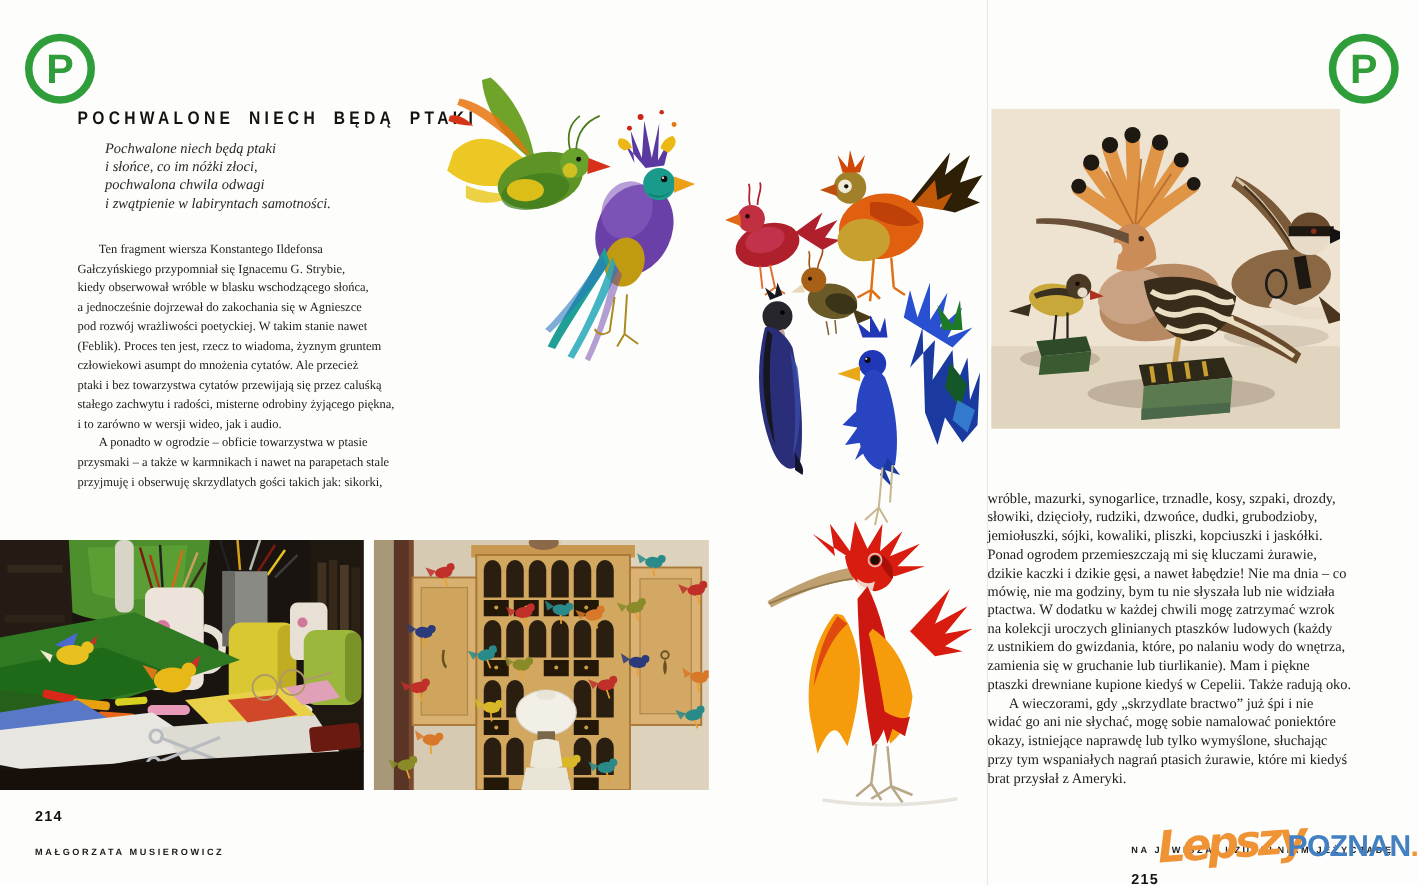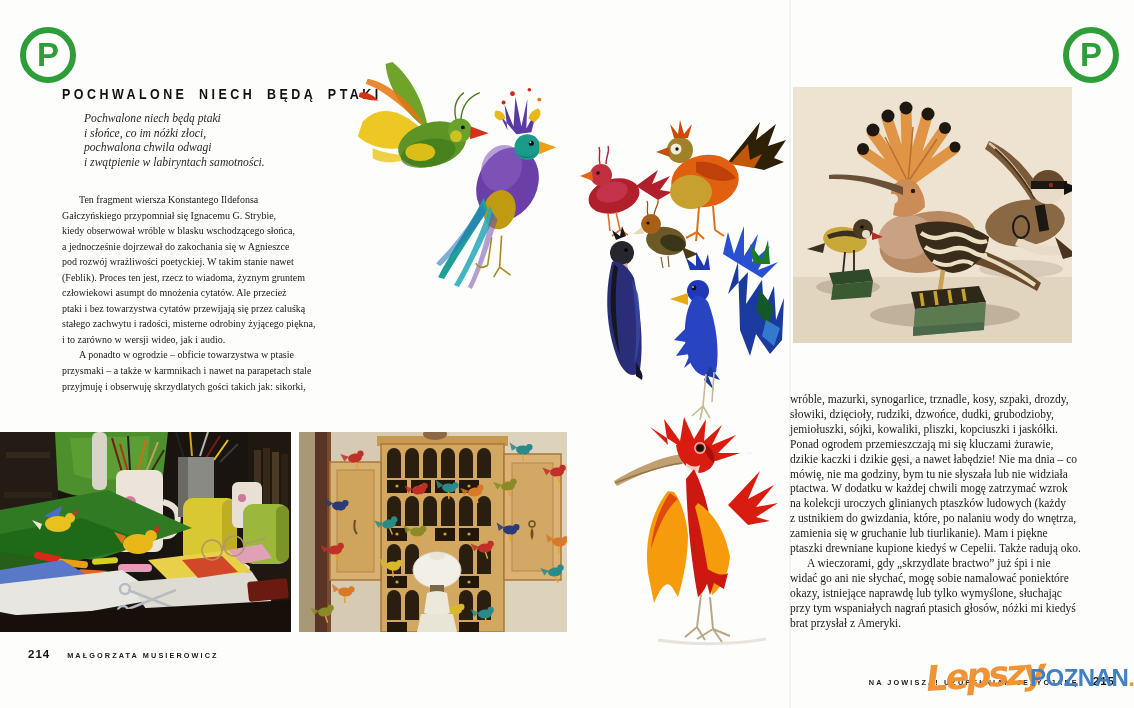--- a/index.html
+++ b/index.html
@@ -29,21 +29,21 @@
     transform:scale(0.96,1.12);transform-origin:left top;white-space:nowrap;
   }
   
   .poem{position:absolute;left:84px;top:112px;font-style:italic;font-size:11.6px;line-height:14.6px;color:#2b2925;}
   
   .body-left{position:absolute;left:62px;top:192px;font-size:10px;line-height:15.55px;color:#21201d;}
   .body-right{position:absolute;left:790px;top:392px;font-size:11.5px;line-height:14.9px;color:#21201d;}
   .tline{white-space:nowrap;}
   .tline.indent{padding-left:17px;}
   
-  .footer{position:absolute;display:flex;align-items:baseline;font-family:"Liberation Sans", sans-serif;}
+  .footer{position:absolute;display:flex;align-items:baseline;font-family:"Liberation Sans", sans-serif;flex-direction:column;}
   .footer .pnum{font-weight:bold;font-size:11.5px;letter-spacing:1px;color:#131311;}
   .footer .cap{font-weight:bold;font-size:7.3px;letter-spacing:2.1px;color:#21201d;white-space:nowrap;}
   .footer-left{left:28px;top:648px;gap:17px;}
   .footer-right{right:19px;top:675px;gap:14px;}
   
   .gutter{position:absolute;left:789px;top:0;width:2px;height:708px;
     background:linear-gradient(to right,rgba(0,0,0,0),rgba(0,0,0,.08),rgba(0,0,0,0));}
   
   .watermark{position:absolute;left:926px;top:653px;width:208px;height:55px;z-index:20;}
   .wm-script{
@@ -493,21 +493,21 @@
       <div class="tline">dzikie kaczki i dzikie gęsi, a nawet łabędzie! Nie ma dnia – co</div>
       <div class="tline">mówię, nie ma godziny, bym tu nie słyszała lub nie widziała</div>
       <div class="tline">ptactwa. W dodatku w każdej chwili mogę zatrzymać wzrok</div>
       <div class="tline">na kolekcji uroczych glinianych ptaszków ludowych (każdy</div>
       <div class="tline">z ustnikiem do gwizdania, które, po nalaniu wody do wnętrza,</div>
       <div class="tline">zamienia się w gruchanie lub tiurlikanie). Mam i piękne</div>
       <div class="tline">ptaszki drewniane kupione kiedyś w Cepelii. Także radują oko.</div>
       <div class="tline indent">A wieczorami, gdy „skrzydlate bractwo” już śpi i nie</div>
       <div class="tline">widać go ani nie słychać, mogę sobie namalować poniektóre</div>
       <div class="tline">okazy, istniejące naprawdę lub tylko wymyślone, słuchając</div>
-      <div class="tline">przy tym wspaniałych nagrań ptasich głosów, nóżki mi kiedyś</div>
+      <div class="tline">przy tym wspaniałych nagrań ptasich żurawie, które mi kiedyś</div>
       <div class="tline">brat przysłał z Ameryki.</div>
     </div>
 
   <svg class="abs" style="left:598px;top:417px;" width="195" height="231" viewBox="0 0 195 231">
     <g>
       <path d="M95,38 L52,10 L70,28 L66,2 L82,24 L86,0 L96,22 L108,2 L106,24 L124,8 L114,28 L138,18 L120,36 L142,36 L118,44 Z" fill="#d81c10"></path>
       <path d="M83,37 C60,41 38,51 16,64 L19,69 C40,58 62,49 85,47 Z" fill="#c0a070"></path>
       <path d="M17,66 C40,57 62,49 84,46" stroke="#907848" stroke-width="1.4" fill="none"></path>
       <path d="M78,28 C92,20 108,22 116,32 C120,44 114,54 102,56 C90,54 80,44 78,28 Z" fill="#d81c10"></path>
       <path d="M104,26 C112,28 118,36 116,46 C110,42 106,34 104,26 Z" fill="#a81008"></path>

